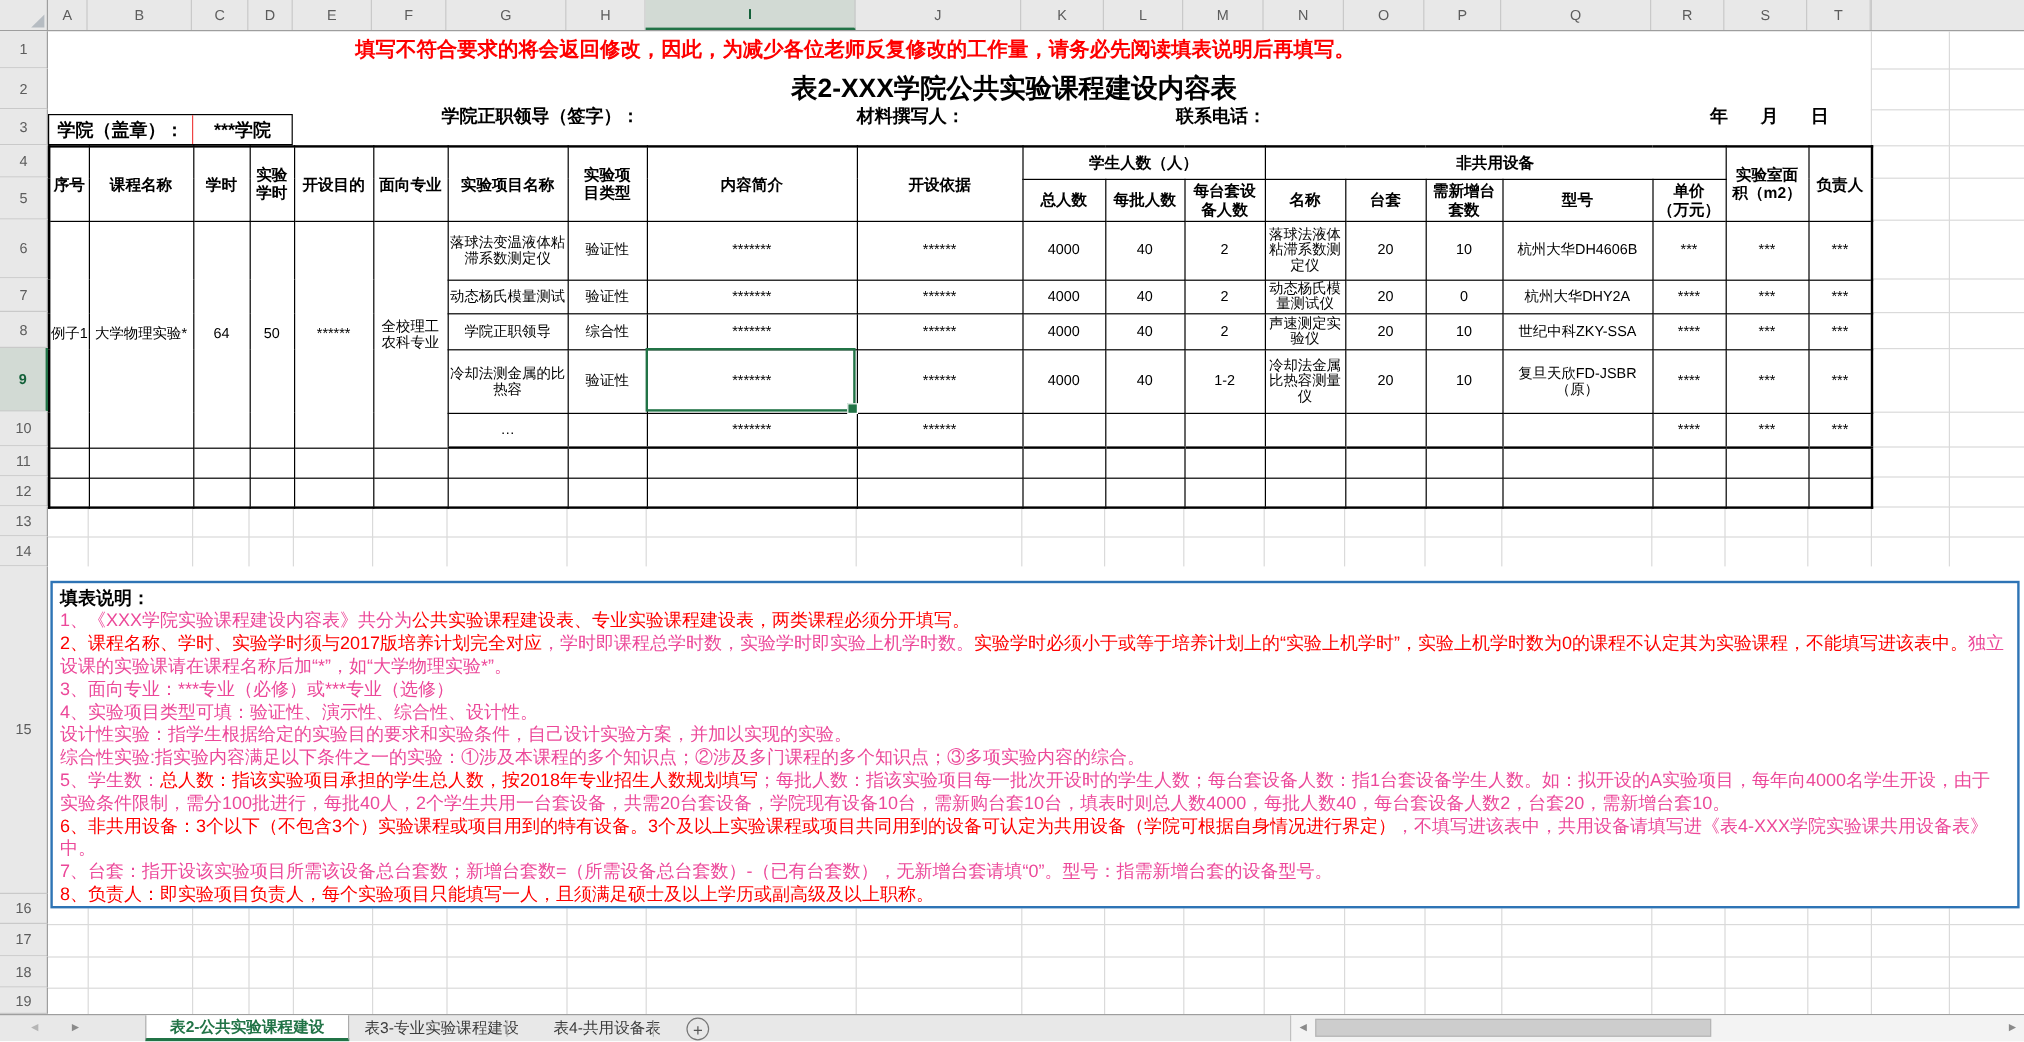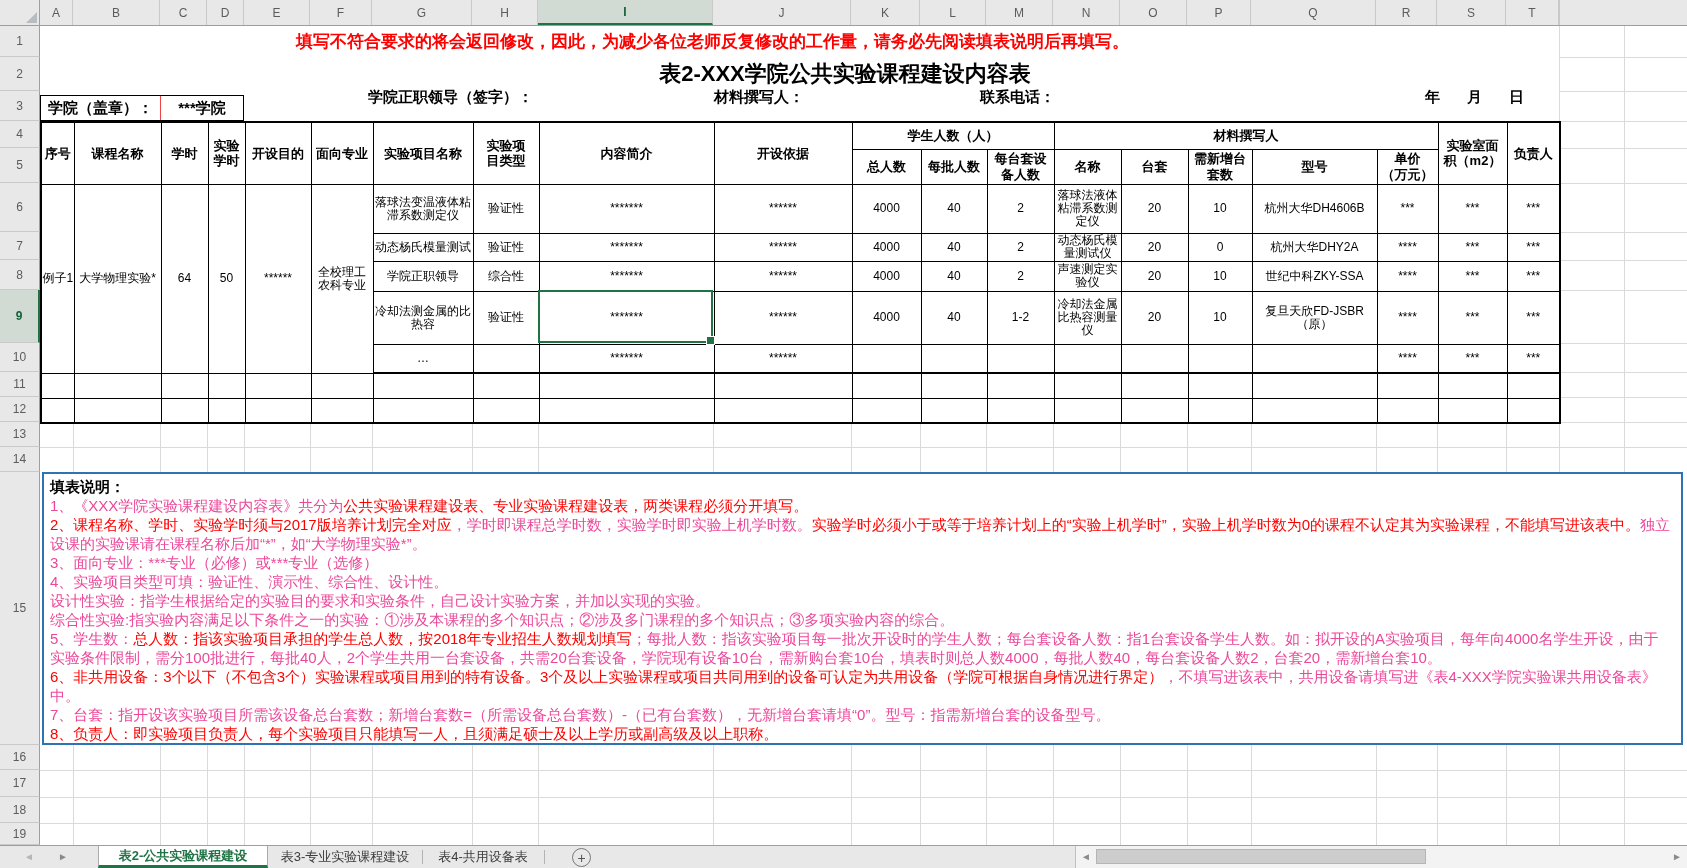--- a/index.html
+++ b/index.html
@@ -38,31 +38,31 @@
              border:2px solid #000;}
   .main th,.main td{border:1px solid #000;text-align:center;vertical-align:middle;overflow:hidden;}
   .main th{font-size:13px;font-weight:bold;white-space:pre-line;line-height:1.18;padding:0 2px;}
   .main td{font-size:12px;line-height:13px;padding:0 1px;word-break:break-all;}
   tr.rthick td{border-bottom:2px solid #000;}
   
   .selbox{position:absolute;left:538px;top:290px;width:175px;height:53px;border:2px solid #217346;
           box-sizing:border-box;pointer-events:none;}
   .selhandle{position:absolute;right:-4px;bottom:-4px;width:7px;height:7px;background:#217346;border:1px solid #fff;}
   
-  .instr{position:absolute;left:42px;top:472px;width:1641px;height:273px;border:2px solid #2e74b5;
+  .instr{position:absolute;left:42px;top:484px;width:1641px;height:273px;border:2px solid #2e74b5;
          box-sizing:border-box;background:#fff;padding:3px 8px 0 6px;font-size:15px;line-height:19px;overflow:hidden;}
   .instr .heading{font-weight:bold;}
   .instr .seg.red{color:#fe0000;}
   .instr .seg.black{color:#ec4899;}
   
   .tabbar{position:absolute;left:0;top:845px;width:1687px;height:23px;background:#e8e8e8;
           border-top:1px solid #9e9e9e;box-sizing:border-box;font-size:13px;}
   .navarrow{position:absolute;top:5px;font-size:10px;color:#8a8a8a;cursor:default;}
   .tab{position:absolute;top:0;height:22px;display:flex;align-items:center;justify-content:center;
-       color:#3c3c3c;box-sizing:border-box;white-space:nowrap;}
+       color:#3c3c3c;box-sizing:border-box;white-space:nowrap;margin-left:23px;}
   .tab.active{background:#fff;border-left:1px solid #ababab;border-right:1px solid #ababab;
               border-bottom:3px solid #217346;color:#217346;font-weight:bold;}
   .tsep{position:absolute;top:4px;width:1px;height:14px;background:#b3b3b3;}
   .addsheet{position:absolute;left:572px;top:2px;width:17px;height:17px;border-radius:50%;
             border:1px solid #787878;color:#565656;display:flex;align-items:center;justify-content:center;
             font-size:14px;line-height:1;}
   .hscroll{position:absolute;left:1075px;top:0;width:612px;height:22px;background:#f3f3f3;
            border-left:1px solid #c0c0c0;box-sizing:border-box;}
   .hs-arrow{position:absolute;top:5px;font-size:10px;color:#8a8a8a;}
   .hs-thumb{position:absolute;left:20px;top:3px;width:330px;height:15px;background:#cdcdcd;border:1px solid #b5b5b5;box-sizing:border-box;}
@@ -228,21 +228,21 @@
         <th rowspan="2">实验
 学时</th>
         <th rowspan="2">开设目的</th>
         <th rowspan="2">面向专业</th>
         <th rowspan="2">实验项目名称</th>
         <th rowspan="2">实验项
 目类型</th>
         <th rowspan="2">内容简介</th>
         <th rowspan="2">开设依据</th>
         <th colspan="3">学生人数（人）</th>
-        <th colspan="5">材料撰写人</th>
+        <th colspan="5">非共用设备</th>
         <th rowspan="2">实验室面
 积（m2）</th>
         <th rowspan="2">负责人</th>
       </tr>
       <tr style="height:35px">
         <th>总人数</th>
         <th>每批人数</th>
         <th>每台套设
 备人数</th>
         <th>名称</th>

